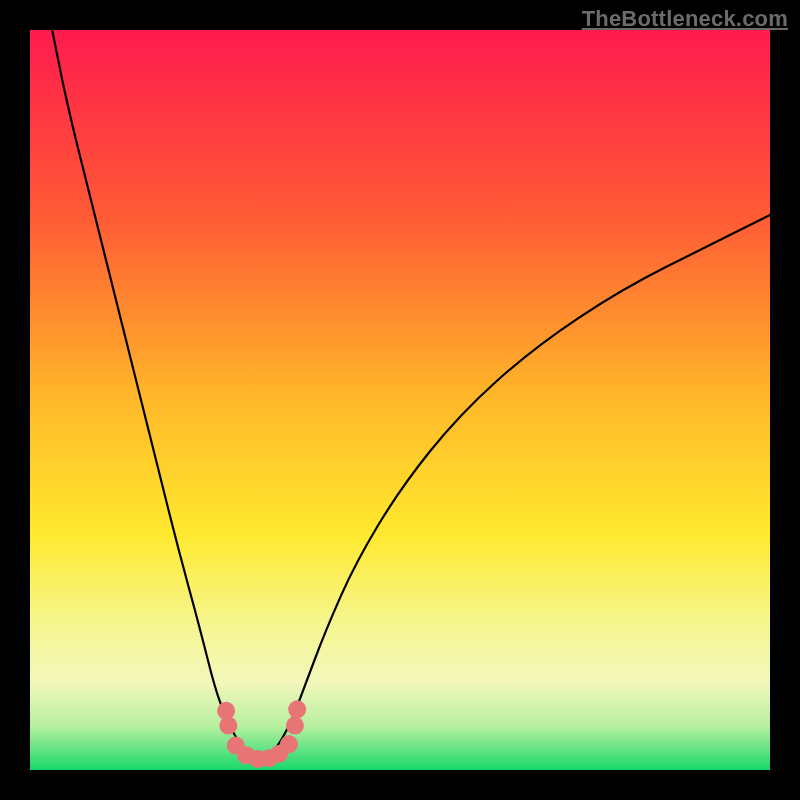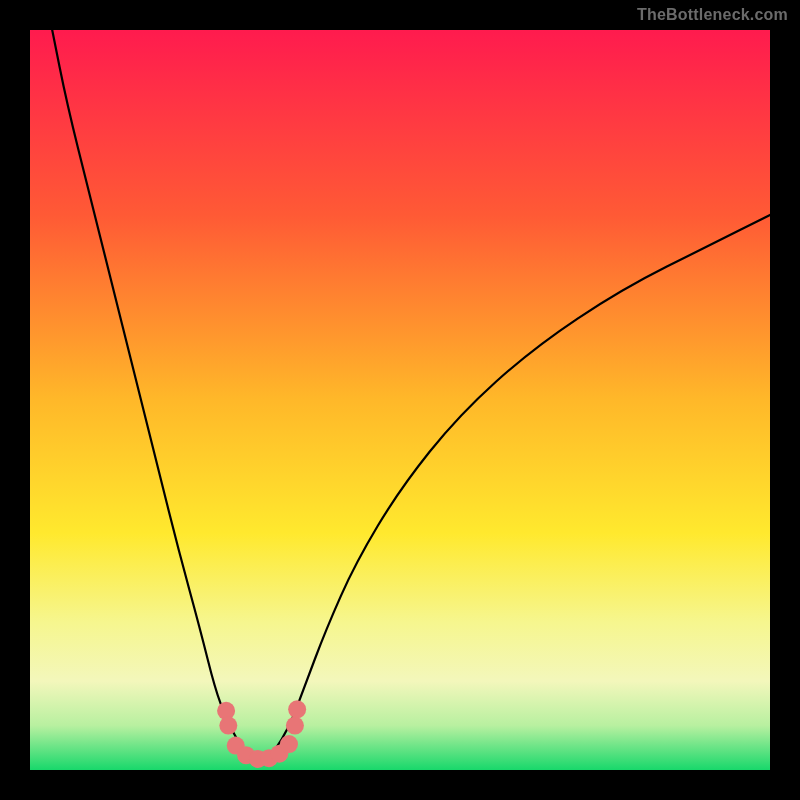--- a/index.html
+++ b/index.html
@@ -22,25 +22,26 @@
     top: 30px;
     width: 740px;
     height: 740px;
     overflow: hidden;
   }
   .watermark {
     position: absolute;
     top: 6px;
     right: 12px;
     font-family: Arial, Helvetica, sans-serif;
-    font-size: 16px;
+    font-size: 22px;
     font-weight: 600;
     color: #6b6b6b;
     letter-spacing: 0.2px;
     user-select: none;
+    text-decoration: underline;
   }
   svg {
     display: block;
   }
 </style>
 </head>
 <body>
 
 <div class="frame">
   <div class="plot-area">

